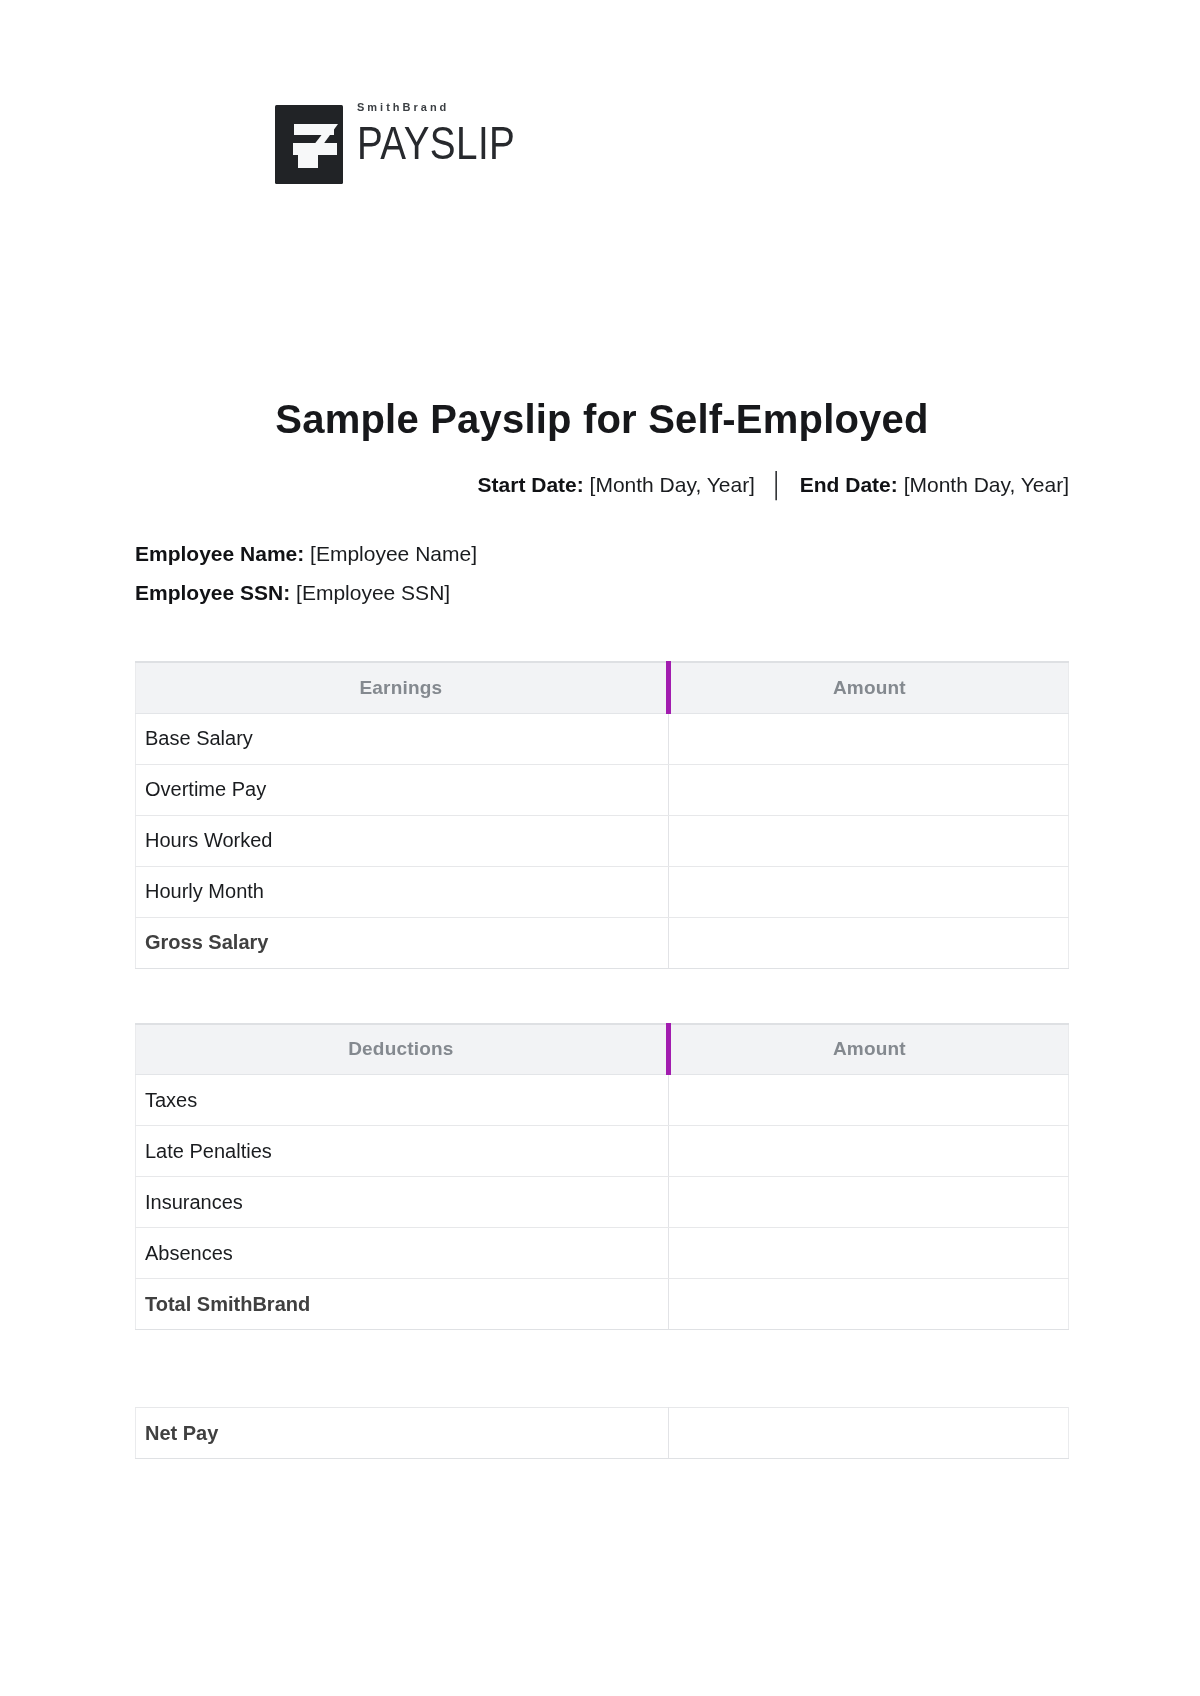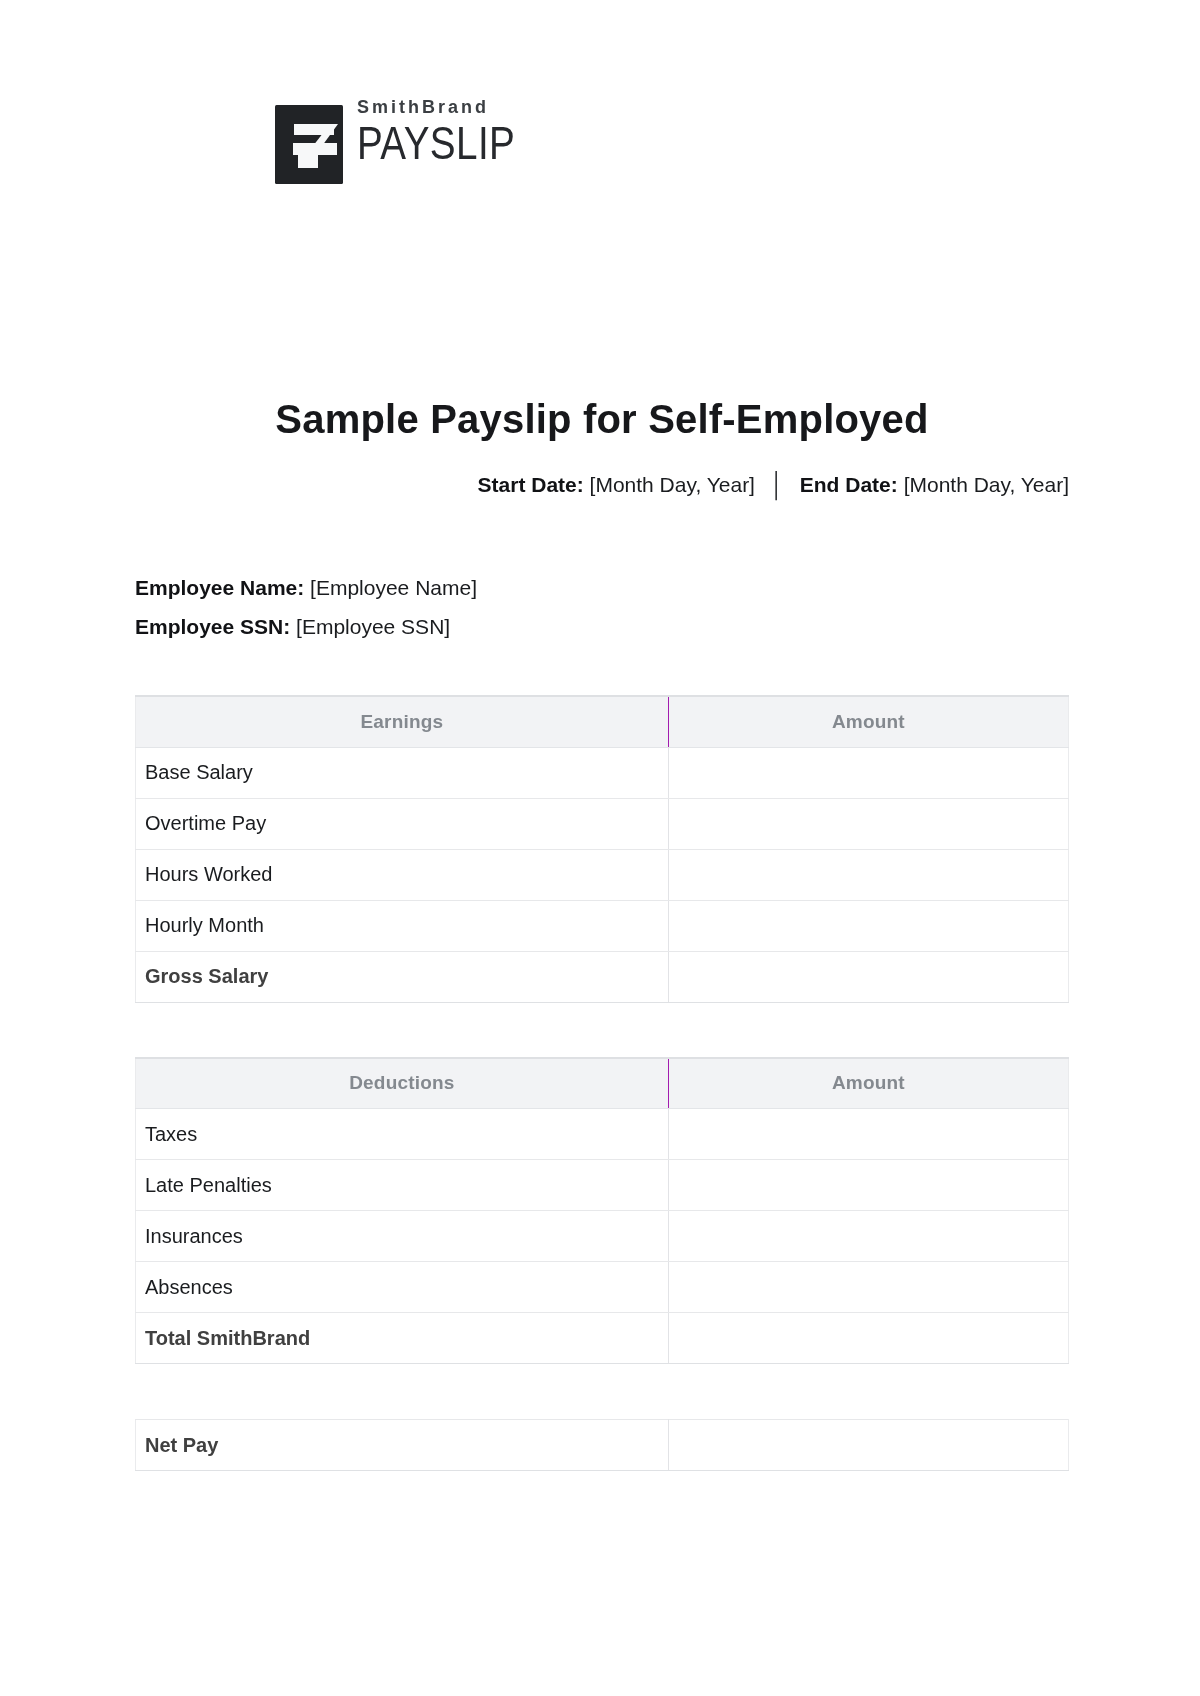--- a/index.html
+++ b/index.html
@@ -16,21 +16,21 @@
   
   .brand-header {
     display: flex;
     align-items: flex-start;
     margin: 105px 0 0 275px;
     gap: 14px;
   }
   .logo-box { width: 68px; height: 79px; flex: 0 0 auto; }
   .brand-text { margin-top: -6px; }
   .brand-name {
-    font-size: 18px;
+    font-size: 11px;
     line-height: 17px;
     font-weight: 700;
     letter-spacing: 3px;
     color: #3b3f43;
   }
   .doc-type {
     font-size: 46px;
     line-height: 49px;
     margin-top: 3px;
     font-weight: 400;
@@ -69,46 +69,46 @@
   .date-line.pay { margin-top: 23px; }
   .date-line b { font-weight: 700; color: #111215; }
   .date-sep {
     display: inline-block;
     margin: 0 10px;
     font-weight: 400;
     color: #1a1c1f;
     transform: scaleY(1.15);
   }
 
-  .employee-block { margin-top: 76px; font-size: 21px; line-height: 27px; }
+  .employee-block { margin-top: 42px; font-size: 21px; line-height: 27px; }
   .employee-block .emp-row + .emp-row { margin-top: 12px; }
   .employee-block b { font-weight: 700; color: #111215; }
 
   
   table.tbl {
     width: 934px;
     border-collapse: collapse;
     table-layout: fixed;
   }
   table.tbl.earnings { margin-top: 55px; }
   table.tbl.deductions { margin-top: 54px; }
-  table.tbl.netpay { margin-top: 55px; }
+  table.tbl.netpay { margin-top: 77px; }
 
   table.tbl th {
     height: 51px;
     background: #f2f3f5;
     border-top: 2px solid #dee0e3;
     border-bottom: 1px solid #e3e5e8;
     font-size: 19px;
     font-weight: 700;
     color: #84898f;
     text-align: center;
     letter-spacing: 0.2px;
   }
-  table.tbl th:first-child { border-left: 1px solid #eaebed; border-right: 1px solid #a21caf; }
+  table.tbl th:first-child { border-left: 1px solid #eaebed; border-right: 5px solid #a21caf; }
   table.tbl th:last-child { border-right: 1px solid #eaebed; }
 
   table.tbl td {
     height: 51px;
     border-bottom: 1px solid #e7e8ea;
     font-size: 20px;
     color: #1a1c1f;
     vertical-align: middle;
     padding-left: 9px;
   }

